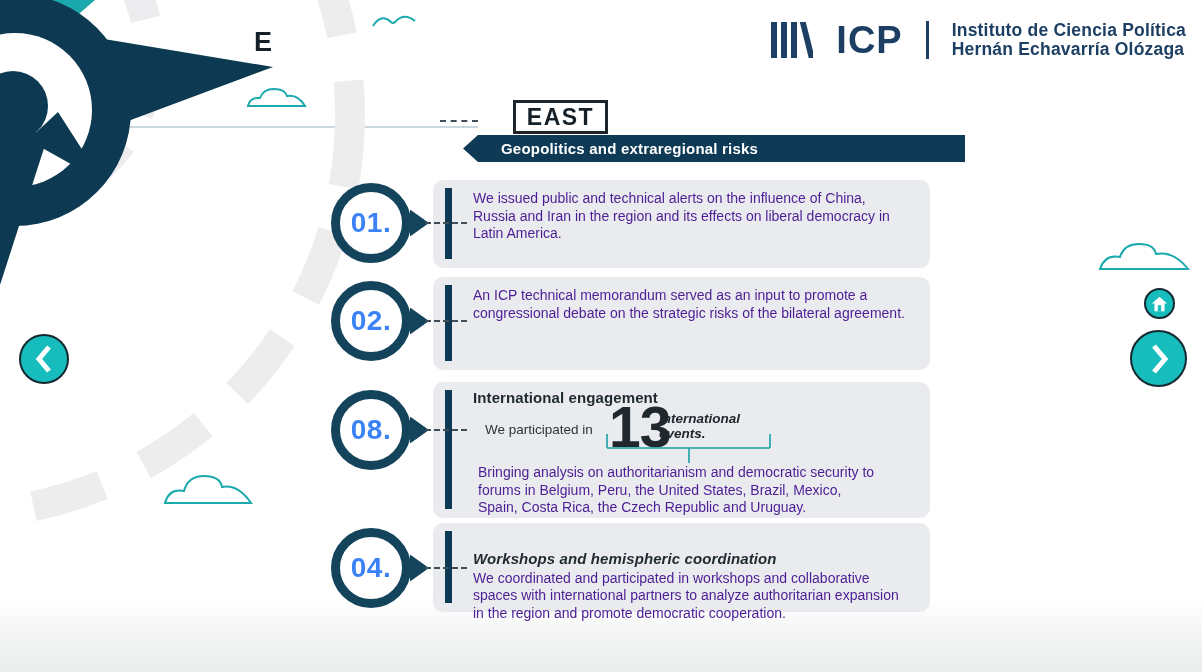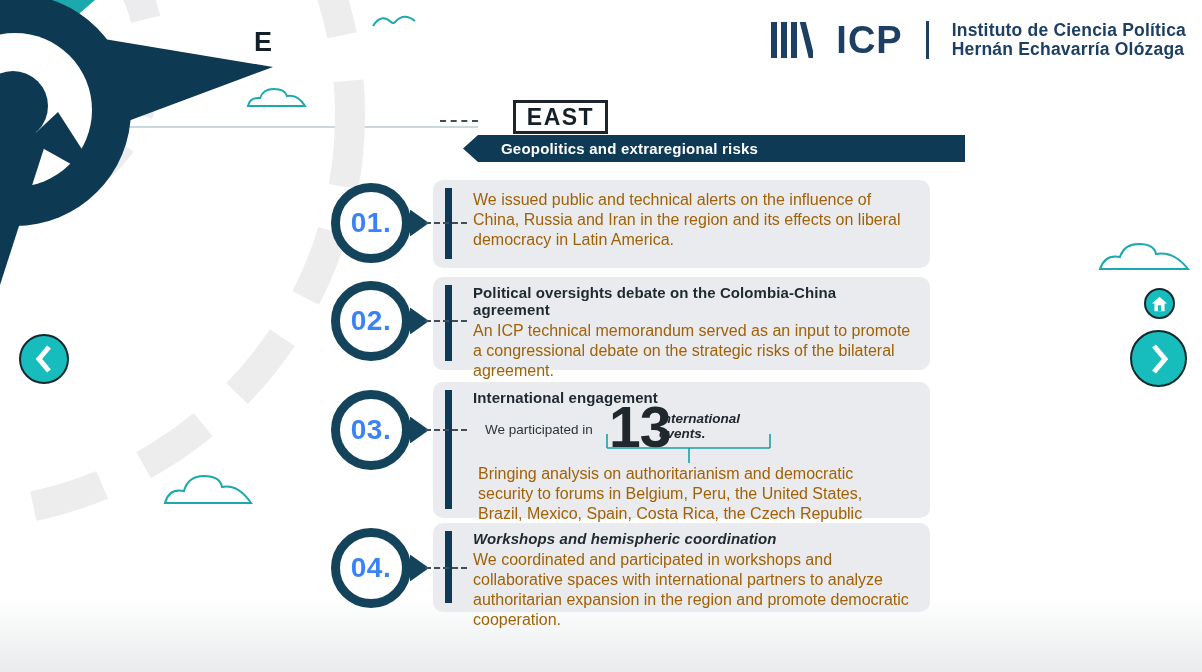--- a/index.html
+++ b/index.html
@@ -36,23 +36,23 @@
     width:19px; height:27px; background:#14435c; clip-path:polygon(0 0, 100% 50%, 0 100%); }
   .n1{top:183px} .n2{top:281px} .n3{top:390px} .n4{top:528px}
 
   .dash { position:absolute; left:425px; width:42px; border-top:2px dashed #3f4e59; z-index:6; }
   .d1{top:222px} .d2{top:320px} .d3{top:429px} .d4{top:567px}
 
   .card { position:absolute; left:433px; width:497px; background:#e9ebee; border-radius:10px;
     padding:8px 18px 0 40px; z-index:4; }
   .card .bar { position:absolute; left:12px; top:8px; bottom:9px; width:7px; background:#0e3a56; }
   .card h3 { font-size:15px; font-weight:700; color:#1f2930; line-height:1.12; letter-spacing:.1px; }
-  .card p  { font-size:16px; color:#a16207; line-height:1.25; margin-top:2px; }
+  .card p  { font-size:14px; color:#4c1d95; line-height:1.25; margin-top:2px; }
   .c1{top:180px; height:88px} .c2{top:277px; height:93px} .c3{top:382px; height:136px; padding:0} .c4{top:523px; height:89px}
-  .c4 h3 { font-style:italic; }
+  .c4 h3 { font-style:italic;margin-top:20px; }
 
   .c3 .t3 { position:absolute; left:40px; top:8px; }
   .stat-prefix { position:absolute; left:52px; top:40px; font-size:13.5px; color:#2c343a; }
   .stat-value { position:absolute; left:176px; top:12px; font-size:57px; font-weight:800; color:#20282e; letter-spacing:-1px; }
   .stat-label { position:absolute; left:226px; top:30px; width:112px; font-size:13.5px; font-weight:700;
     font-style:italic; color:#20282e; line-height:1.1; }
   .bracket { position:absolute; left:173px; top:52px; }
   .c3 p { position:absolute; left:45px; top:80px; width:402px; }
 
   .navbtn { position:absolute; border-radius:50%; background:#17bdbd; border:2px solid #13282f;
@@ -122,41 +122,40 @@
 
   <div class="num n1">
     <span>01.</span>
     <div class="tail"></div>
   </div>
   <div class="num n2">
     <span>02.</span>
     <div class="tail"></div>
   </div>
   <div class="num n3">
-    <span>03.</span>
+    <span>08.</span>
     <div class="tail"></div>
   </div>
   <div class="num n4">
     <span>04.</span>
     <div class="tail"></div>
   </div>
 
   <div class="dash d1"></div>
   <div class="dash d2"></div>
   <div class="dash d3"></div>
   <div class="dash d4"></div>
 
   <div class="card c1">
     <div class="bar"></div>
     <p>We issued public and technical alerts on the influence of China, Russia and Iran in the region and its effects on liberal democracy in Latin America.</p>
   </div>
 
   <div class="card c2">
     <div class="bar"></div>
-    <h3>Political oversights debate on the Colombia-China agreement</h3>
     <p>An ICP technical memorandum served as an input to promote a congressional debate on the strategic risks of the bilateral agreement.</p>
   </div>
 
   <div class="card c3">
     <div class="bar"></div>
     <h3 class="t3">International engagement</h3>
     <div class="stat-prefix">We participated in</div>
     <div class="stat-value">13</div>
     <div class="stat-label">International events.</div>
     <svg class="bracket" width="166" height="30" viewBox="0 0 166 30">

